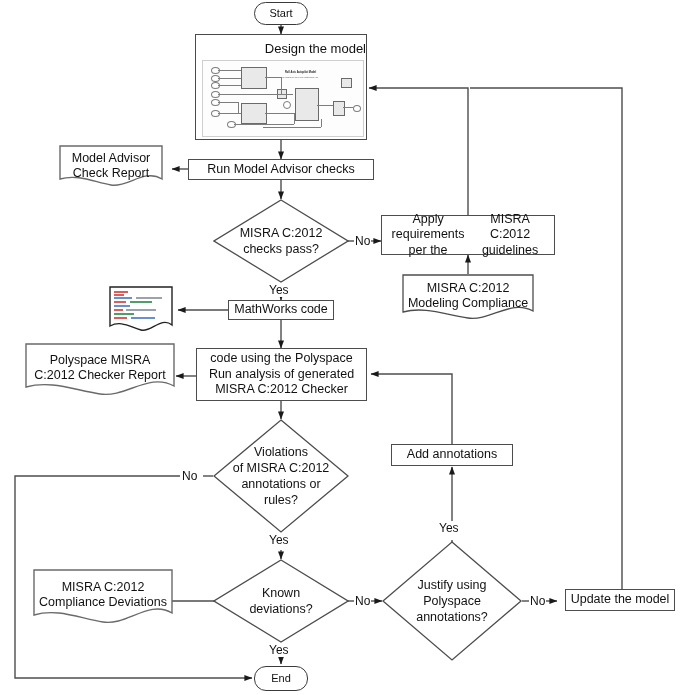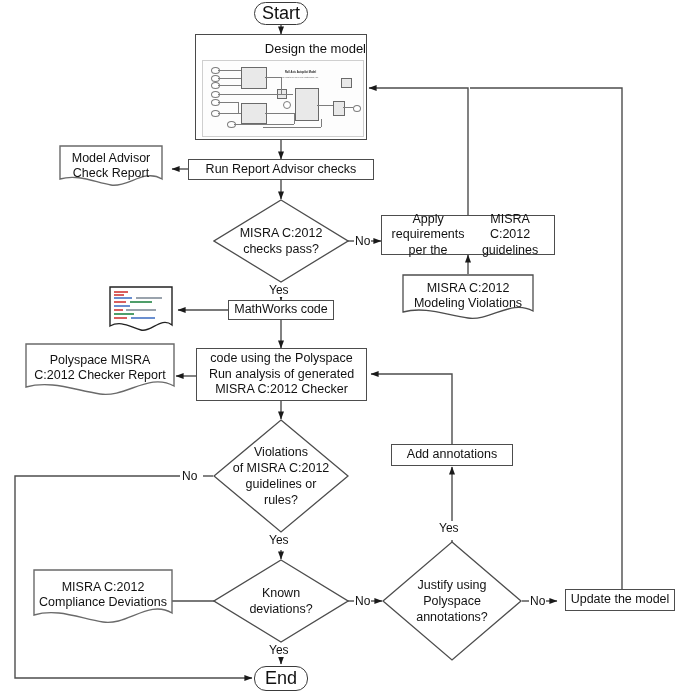--- a/index.html
+++ b/index.html
@@ -32,21 +32,21 @@
     line-height:1.25;
   }
   .proc{
     border:1.4px solid #4d4d4d;
     font-size:12.5px;
     padding:2px 4px;
   }
   .term{
     border:1.6px solid #3a3a3a;
     border-radius:12px;
-    font-size:18px;
+    font-size:11px;
   }
   .diamond-wrap{
     position:absolute;
     display:flex;
     align-items:center;
     justify-content:center;
   }
   .diamond-wrap svg.dshape{
     position:absolute;
     left:0; top:0;
@@ -214,21 +214,21 @@
       <div class="ml" style="left:114px; top:44px; width:16px; height:0.6px;"></div>
       <div class="ml" style="left:140px; top:46px; width:10px; height:0.6px;"></div>
       <div class="ml" style="left:31px; top:63px; width:60px; height:0.6px;"></div>
       <div class="ml" style="left:91px; top:52px; width:0.6px; height:11px;"></div>
       <div class="ml" style="left:118px; top:58px; width:0.6px; height:8px;"></div>
       <div class="ml" style="left:60px; top:66px; width:58px; height:0.6px;"></div>
     </div>
   </div>
 
   <div class="node proc" style="left:188px; top:159px; width:186px; height:21px;">
-    <span>Run Report Advisor checks</span>
+    <span>Run Model Advisor checks</span>
   </div>
 
   <div class="doc-wrap" style="left:58px; top:144px; width:106px; height:44px;">
     <svg class="docshape" width="106" height="44" viewBox="0 0 106 44" xmlns="http://www.w3.org/2000/svg">
       <path d="M2,2 L104,2 L104,35 C86,24 70,44 53,41 C36,38 20,30 2,35 Z" fill="#ffffff" stroke="#6a6a6a" stroke-width="1.4"></path>
     </svg>
     <div class="doc-label" style="top:6px;">Model Advisor</div>
     <div class="doc-label" style="top:21px;">Check Report</div>
   </div>
 
@@ -247,21 +247,21 @@
   <div class="node proc" style="left:381px; top:215px; width:174px; height:40px; flex-direction:row;">
     <span>Apply requirements per the</span>
     <span>MISRA C:2012 guidelines</span>
   </div>
 
   <div class="doc-wrap" style="left:401px; top:273px; width:134px; height:48px;">
     <svg class="docshape" width="134" height="48" viewBox="0 0 134 48" xmlns="http://www.w3.org/2000/svg">
       <path d="M2,2 L132,2 L132,38 C110,26 90,48 67,45 C45,42 24,33 2,39 Z" fill="#ffffff" stroke="#4d4d4d" stroke-width="1.3"></path>
     </svg>
     <div class="doc-label" style="top:7px;">MISRA C:2012</div>
-    <div class="doc-label" style="top:22px;">Modeling Violations</div>
+    <div class="doc-label" style="top:22px;">Modeling Compliance</div>
   </div>
 
   <div class="node proc" style="left:228px; top:300px; width:106px; height:20px;">
     <span>MathWorks code</span>
   </div>
 
   <div class="doc-wrap" style="left:108px; top:285px; width:66px; height:50px;">
     <svg class="docshape" width="66" height="50" viewBox="0 0 66 50" xmlns="http://www.w3.org/2000/svg">
       <path d="M2,2 L64,2 L64,40 C53,31 43,48 33,45 C22,42 13,35 2,41 Z" fill="#ffffff" stroke="#222222" stroke-width="1.4"></path>
     </svg>
@@ -295,21 +295,21 @@
     <div class="doc-label" style="top:25px;">C:2012 Checker Report</div>
   </div>
 
   <div class="diamond-wrap" style="left:213px; top:419px; width:136px; height:114px;">
     <svg class="dshape" width="136" height="114" viewBox="0 0 136 114" xmlns="http://www.w3.org/2000/svg">
       <polygon points="68,1 135,57 68,113 1,57" fill="#ffffff" stroke="#4d4d4d" stroke-width="1.3"></polygon>
     </svg>
     <div class="diamond-label">
       <div>Violations</div>
       <div>of MISRA C:2012</div>
-      <div>guidelines or</div>
+      <div>annotations or</div>
       <div>rules?</div>
     </div>
   </div>
   <div class="edge-label" style="left:181px; top:469px;">No</div>
   <div class="edge-label" style="left:268px; top:533px;">Yes</div>
 
   <div class="node proc" style="left:391px; top:444px; width:122px; height:22px;">
     <span>Add annotations</span>
   </div>
 

